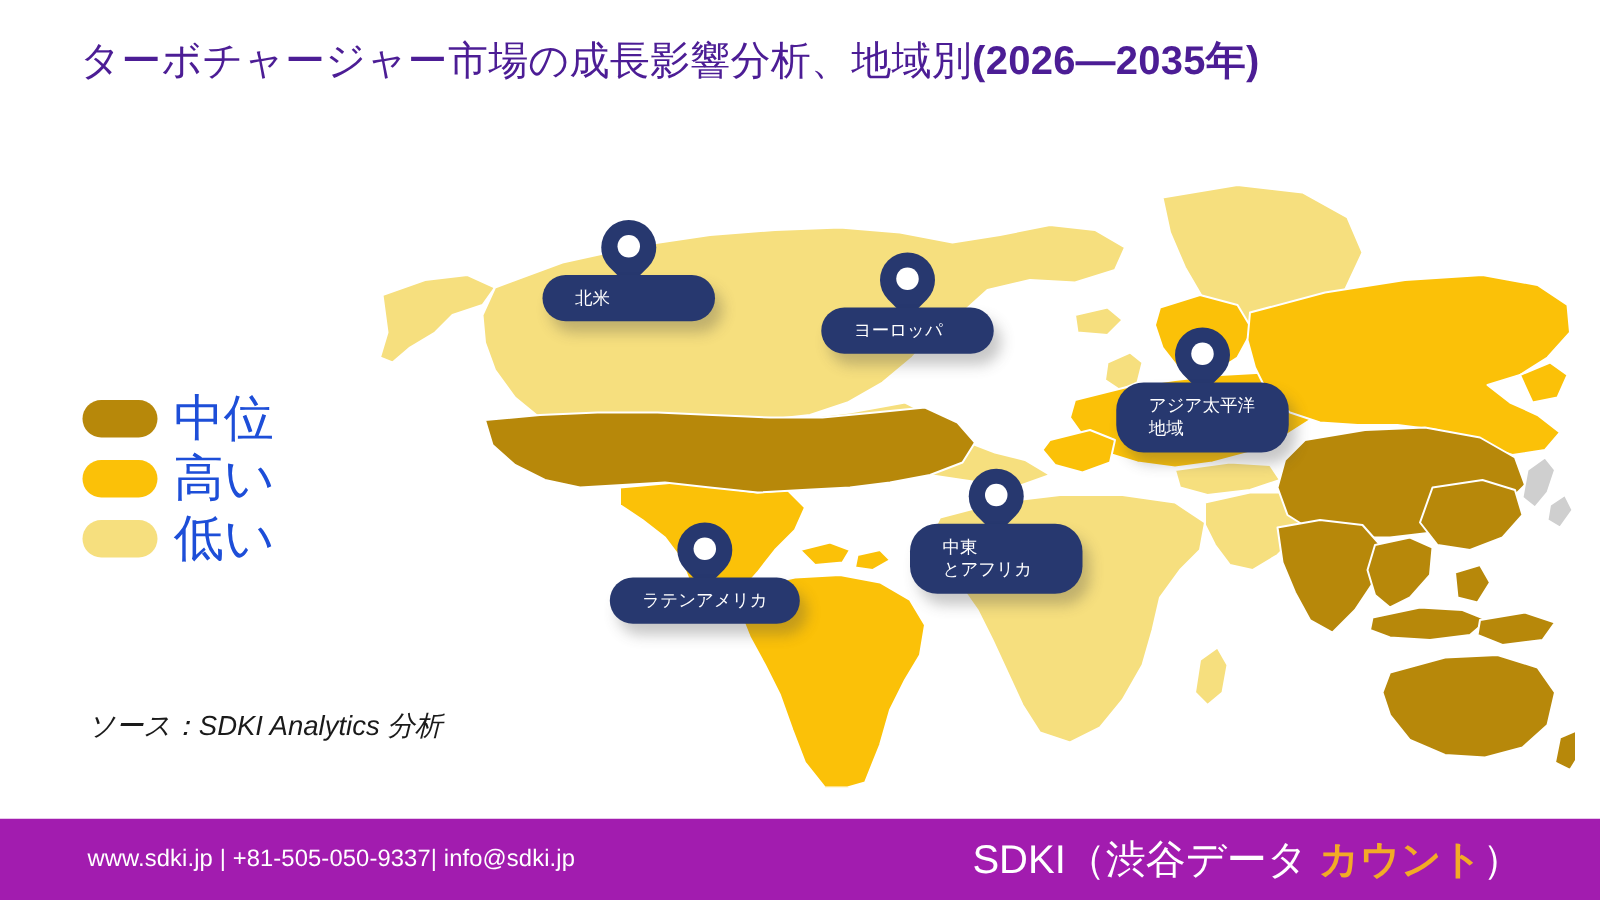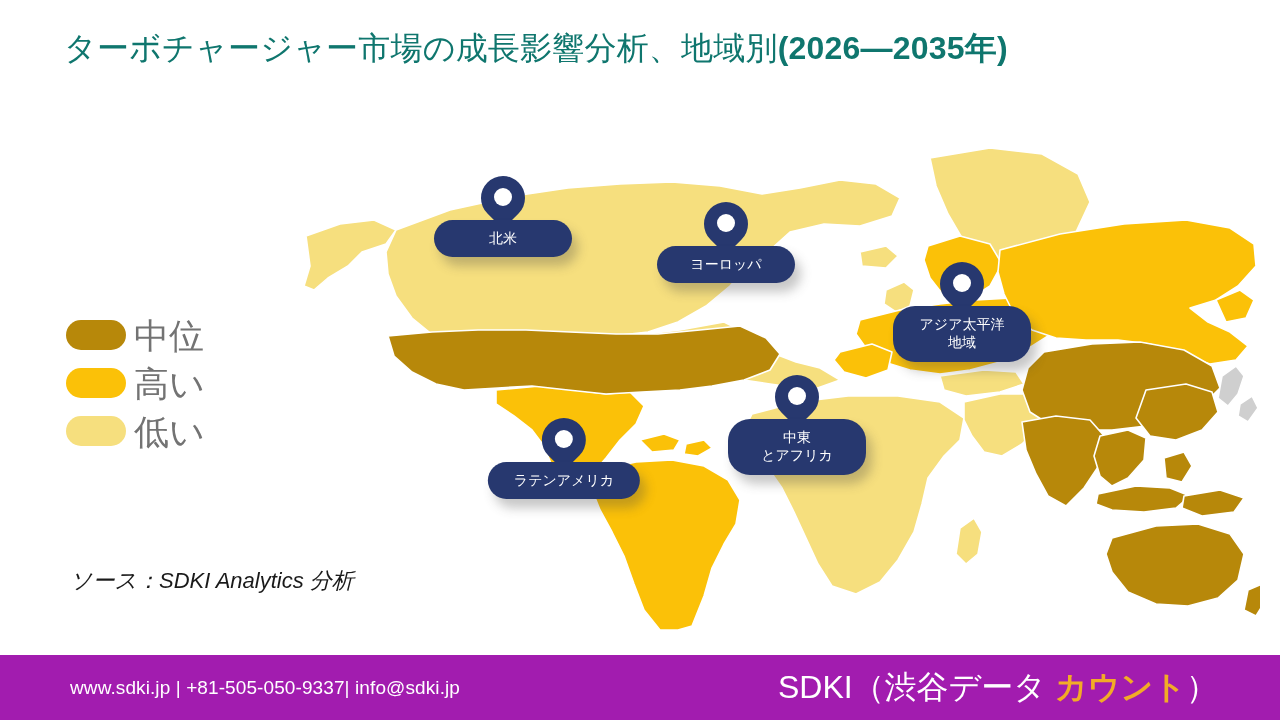--- a/index.html
+++ b/index.html
@@ -23,21 +23,21 @@
     height: 720px;
     background: #ffffff;
   }
 
   
   .title {
     position: absolute;
     left: 64px;
     top: 26px;
     width: 1120px;
-    color: #0f766e;
+    color: #4c1d95;
     font-size: 32px;
     line-height: 1.42;
     font-weight: 400;
     letter-spacing: 0.2px;
   }
   .title .tail {
     font-weight: 700;
   }
 
   
@@ -53,23 +53,23 @@
     height: 46px;
     margin-bottom: 2px;
   }
   .legend-swatch {
     width: 60px;
     height: 30px;
     border-radius: 15px;
     flex: 0 0 auto;
   }
   .legend-label {
-    margin-left: 8px;
-    font-size: 35px;
-    color: #737373;
+    margin-left: 13px;
+    font-size: 40px;
+    color: #1d4ed8;
     line-height: 1;
     white-space: nowrap;
   }
 
   
   .source-note {
     position: absolute;
     left: 70px;
     top: 566px;
     font-size: 22px;
@@ -126,21 +126,21 @@
   }
   .pin-label {
     position: relative;
     margin-top: -14px;
     background: #27386f;
     color: #ffffff;
     border-radius: 22px;
     padding: 9px 26px 10px;
     font-size: 14px;
     line-height: 1.32;
-    text-align: center;
+    text-align: left;
     white-space: pre-line;
     box-shadow: 6px 9px 11px rgba(70, 70, 70, 0.30);
     min-width: 86px;
     z-index: 4;
   }
 
   
   .footer {
     position: absolute;
     left: 0;

